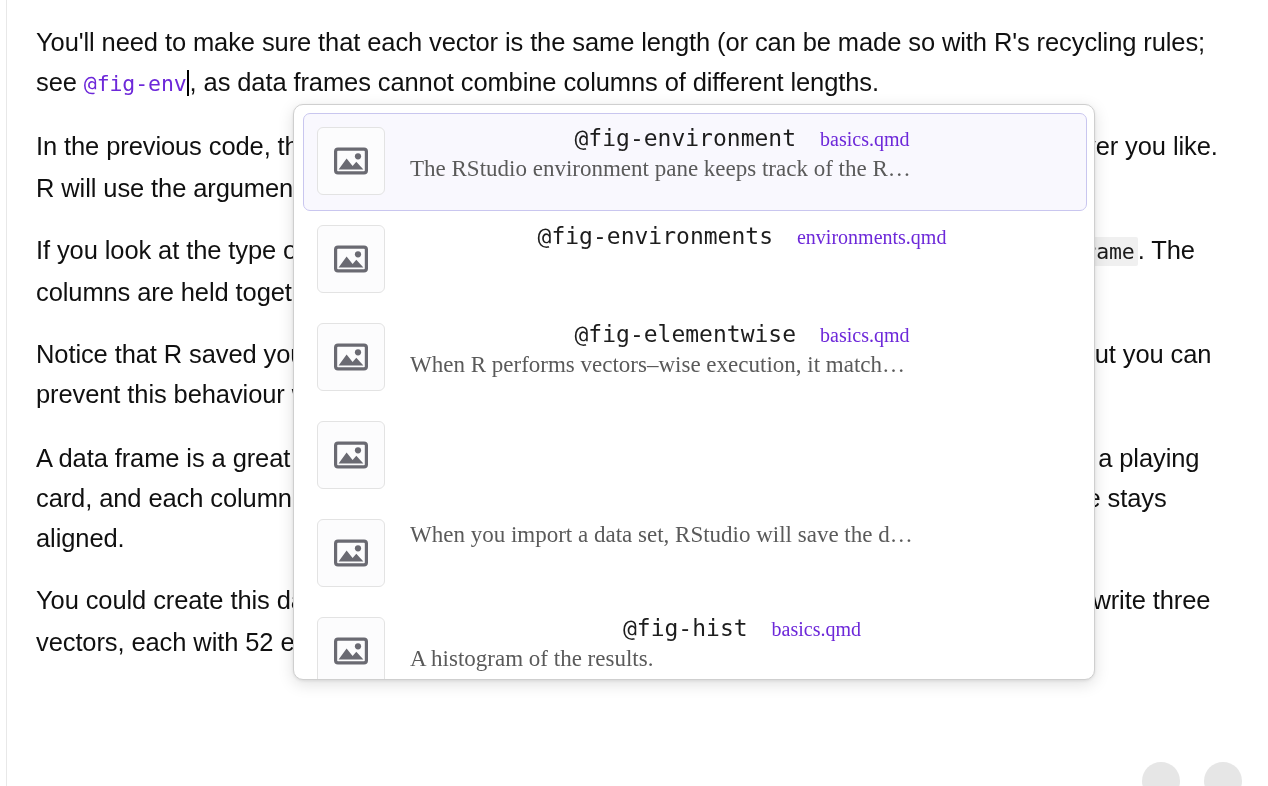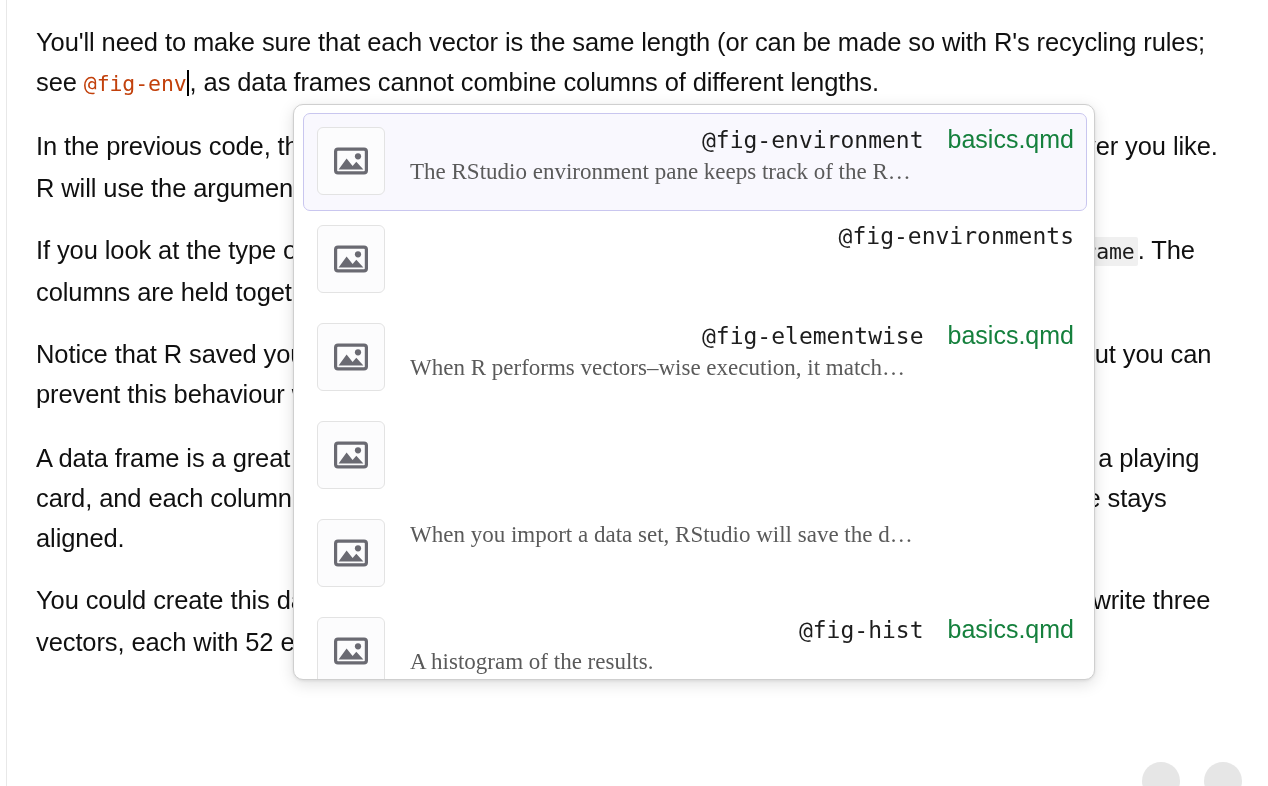--- a/index.html
+++ b/index.html
@@ -54,21 +54,21 @@
     background: #f0f0f0;
     padding: 2px 3px;
     border-radius: 2px;
     color: #1a1a1a;
     white-space: pre;
   }
 
   .xref {
     font-family: "DejaVu Sans Mono", "Liberation Mono", monospace;
     font-size: 21.5px;
-    color: #c2410c;
+    color: #6d28d9;
     white-space: pre;
   }
 
   .caret {
     display: inline-block;
     width: 2px;
     height: 26px;
     background: #000000;
     vertical-align: -5px;
     margin: 0 1px 0 0;
@@ -130,34 +130,34 @@
   .ac-body {
     flex: 1 1 auto;
     min-width: 0;
     margin-left: 25px;
     padding-top: 1px;
   }
 
   .ac-row1 {
     display: flex;
     align-items: baseline;
-    justify-content: flex-end;
+    justify-content: center;
   }
 
   .ac-id {
     font-family: "DejaVu Sans Mono", "Liberation Mono", monospace;
     font-size: 23px;
     color: #1d1d1d;
     white-space: nowrap;
   }
 
   .ac-file {
-    font-family: Liberation Sans, sans-serif;
-    font-size: 25px;
-    color: #15803d;
+    font-family: Liberation Serif, serif;
+    font-size: 20px;
+    color: #6d28d9;
     white-space: nowrap;
     margin-left: 24px;
   }
 
   .ac-desc {
     margin-top: 5px;
     font-family: Liberation Serif, serif;
     font-size: 23px;
     color: #5a5a5a;
     white-space: nowrap;
@@ -215,20 +215,21 @@
           <div class="ac-thumb">
             <svg width="34" height="30" viewBox="0 0 34 30">
               <rect x="1.6" y="3.2" width="30.8" height="23.6" rx="2.4" fill="none" stroke="#6a6a72" stroke-width="3.2"></rect>
               <path d="M4.6 23.4 L12.6 12.6 L18.6 20.0 L22.3 15.8 L29.4 23.4 Z" fill="#6a6a72"></path>
               <circle cx="24.0" cy="10.3" r="3.1" fill="#6a6a72"></circle>
             </svg>
           </div>
           <div class="ac-body">
             <div class="ac-row1">
               <span class="ac-id">@fig-environments</span>
+              <span class="ac-file">environments.qmd</span>
             </div>
           </div>
         </div>
         <div class="ac-item">
           <div class="ac-thumb">
             <svg width="34" height="30" viewBox="0 0 34 30">
               <rect x="1.6" y="3.2" width="30.8" height="23.6" rx="2.4" fill="none" stroke="#6a6a72" stroke-width="3.2"></rect>
               <path d="M4.6 23.4 L12.6 12.6 L18.6 20.0 L22.3 15.8 L29.4 23.4 Z" fill="#6a6a72"></path>
               <circle cx="24.0" cy="10.3" r="3.1" fill="#6a6a72"></circle>
             </svg>

